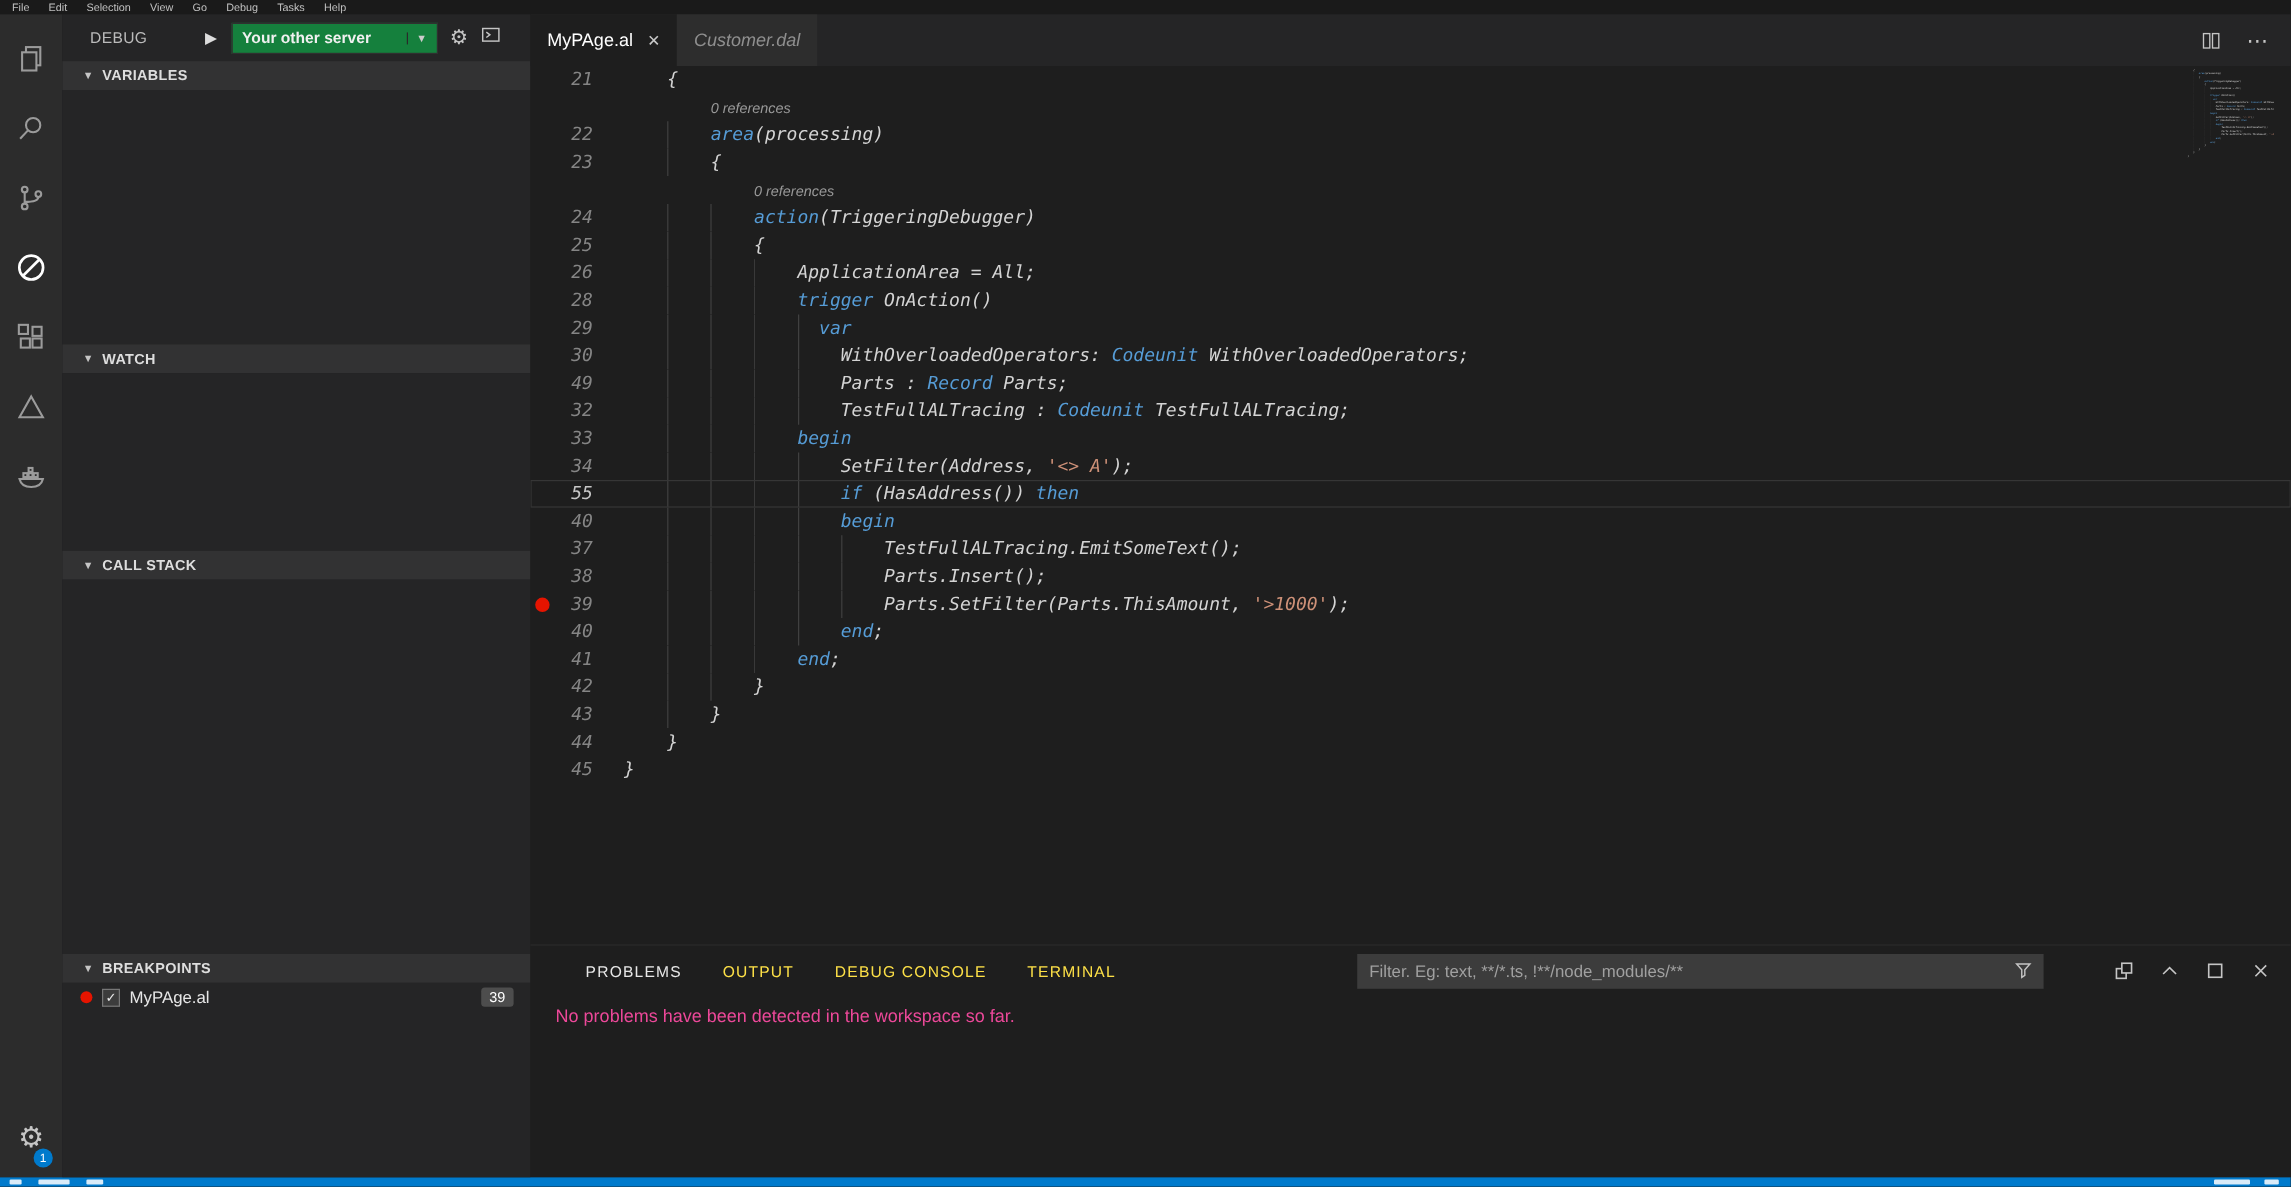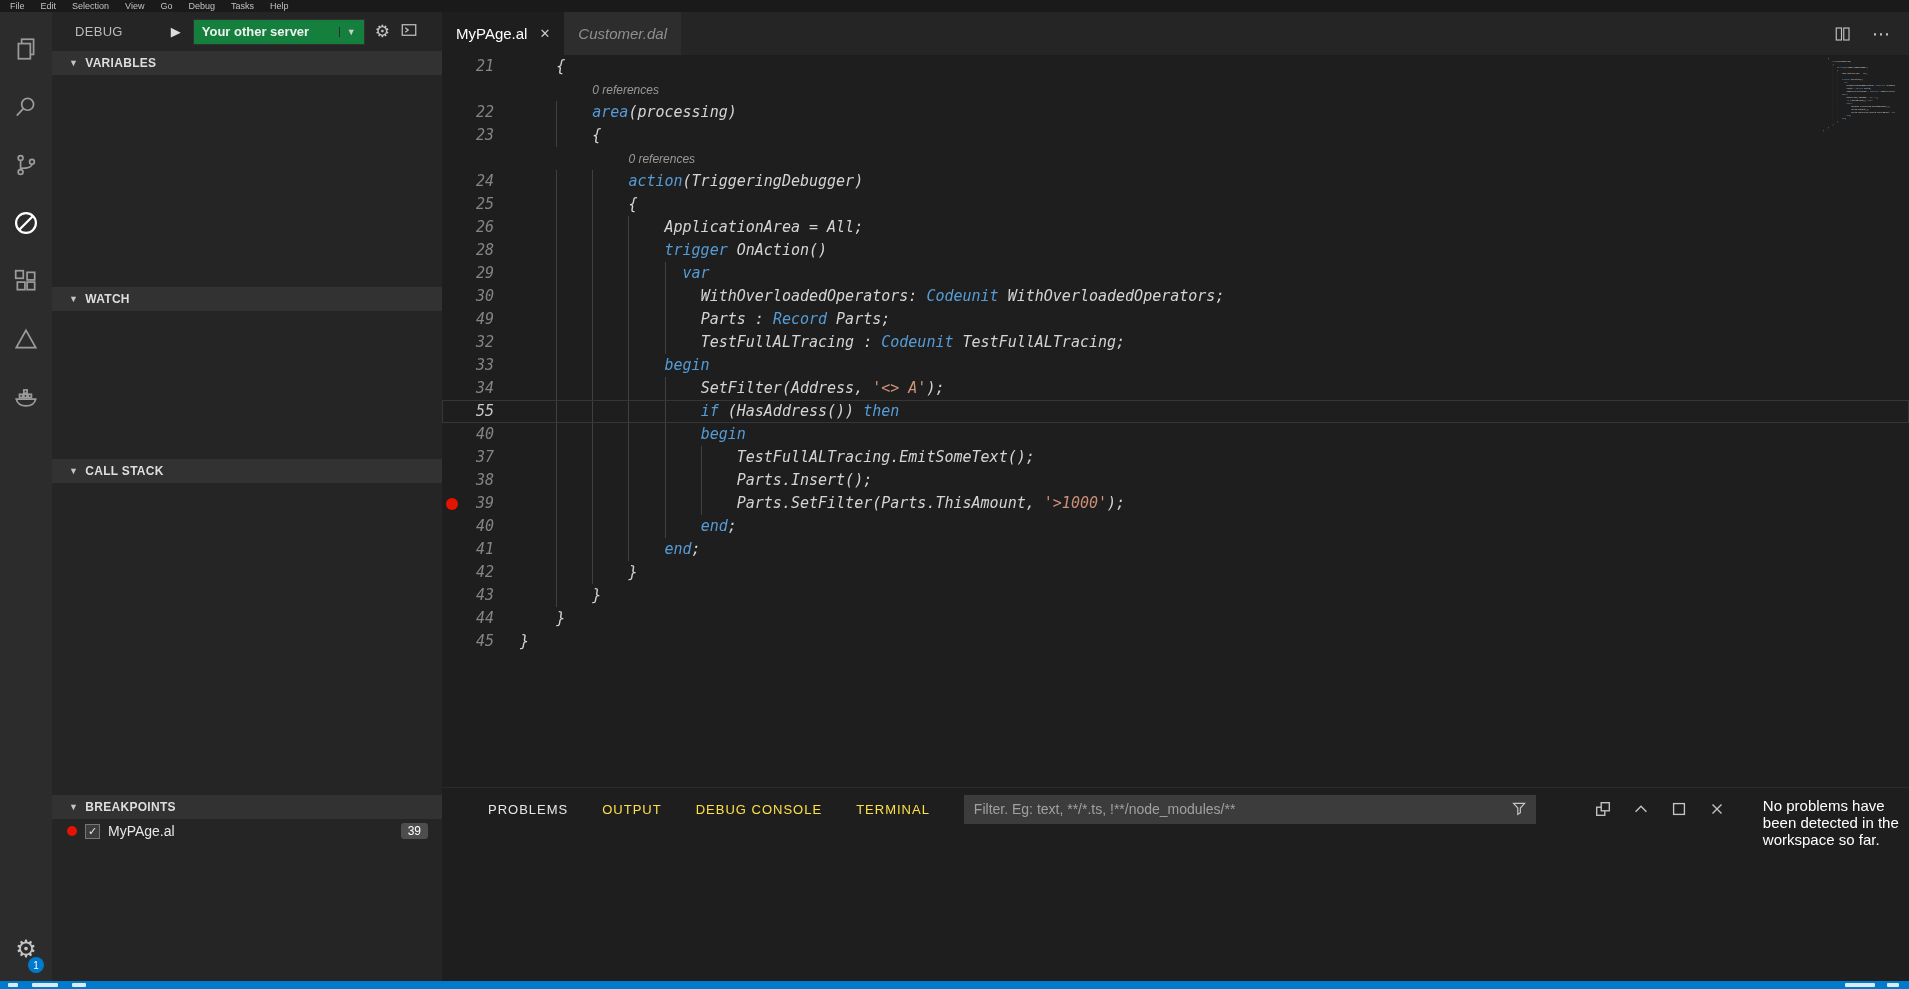--- a/index.html
+++ b/index.html
@@ -82,34 +82,34 @@
   .row.cur{outline:1px solid #363636;outline-offset:-1px;}
   .row.cur .g-num{color:#c6c6c6;}
   .lens-row .lens{color:#999999;font-size:12px;font-family:"Liberation Sans",sans-serif;cursor:pointer;}
 
   
   .minimap{position:absolute;top:2px;right:14px;width:72px;height:96%;overflow:hidden;cursor:pointer;}
   .minimap-inner{transform:scale(0.13);transform-origin:0 0;width:800px;}
   .minimap-inner .row{outline:none;}
 
   
-  .panel{height:194px;border-top:1px solid #2b2b2b;display:flex;flex-direction:row;flex-shrink:0;}
+  .panel{height:194px;border-top:1px solid #2b2b2b;display:flex;flex-direction:column;flex-shrink:0;}
   .panel-tabs{height:42px;display:flex;align-items:center;gap:34px;padding:0 16px 0 46px;flex-shrink:0;}
   .ptab{font-size:13px;letter-spacing:1px;color:#fde047;cursor:pointer;white-space:nowrap;}
   .ptab.active{color:#e7e7e7;}
   .filter-wrap{margin-left:auto;position:relative;width:572px;height:29px;flex-shrink:0;}
   .filter-input{width:100%;height:100%;background:#3c3c3c;border:none;outline:none;color:#cccccc;
     font-size:14px;padding:0 34px 0 10px;font-family:"Liberation Sans",sans-serif;}
   .filter-input::placeholder{color:#a0a0a0;}
   .filter-funnel{position:absolute;right:8px;top:5px;}
   .filter-funnel svg{stroke:#c5c5c5;fill:none;stroke-width:1.4;}
   .panel-icons{display:flex;align-items:center;gap:20px;margin-left:24px;}
   .panel-icons .pic{cursor:pointer;display:flex;}
   .panel-icons svg{stroke:#c5c5c5;fill:none;stroke-width:1.5;}
-  .panel-body{padding:9px 0 0 21px;font-size:15px;color:#ffffff;}
+  .panel-body{padding:9px 0 0 21px;font-size:15px;color:#ec4899;}
 
   
   .statusbar{height:8px;background:#007acc;overflow:hidden;display:flex;align-items:flex-start;
     padding:2px 10px 0 8px;gap:14px;}
   .sb-mark{background:rgba(255,255,255,.85);height:4px;border-radius:1px;}
   .sb-right{margin-left:auto;display:flex;gap:12px;}
 </style>
 </head>
 <body>
 

